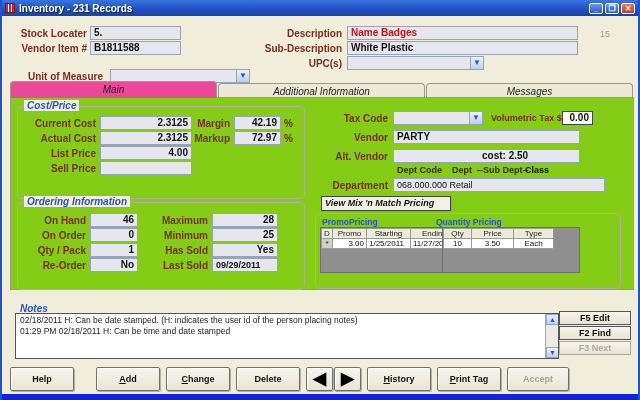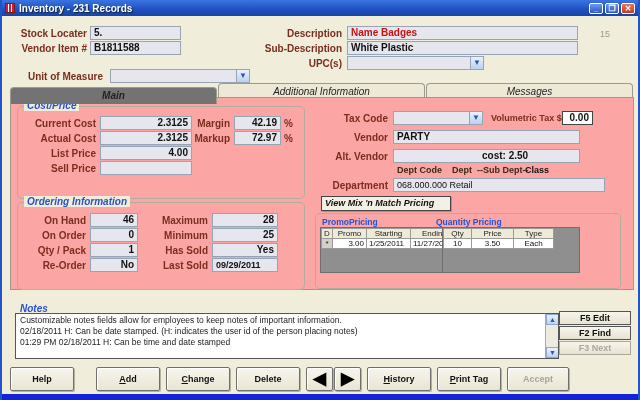--- a/index.html
+++ b/index.html
@@ -22,22 +22,22 @@
   .lbl{position:absolute;color:#7A2E1D;font-weight:bold;font-size:10px;text-align:right;white-space:nowrap;}
   .fld{position:absolute;background:#E6E6EF;border:1px solid #96A4B4;height:14px;
        font-size:10px;font-weight:bold;color:#111;padding:0 3px;line-height:12px;white-space:pre;overflow:hidden;}
   .fld.right{text-align:right;}
   .dda{position:absolute;right:0;top:0;width:13px;height:12px;background:linear-gradient(180deg,#EAF1FC,#BBD0F2);
        border-left:1px solid #96A4B4;color:#2B57B0;font-size:8px;line-height:11px;text-align:center;}
   .sect{position:absolute;color:#2A52CC;font-weight:bold;font-style:italic;font-size:10px;background:#F0EDDB;padding:0 3px;white-space:nowrap;}
   .grp{position:absolute;border:1px solid #B2AE9E;border-radius:5px;}
   .tab{position:absolute;top:83px;height:15px;background:#EDE9D6;border:1px solid #9C9A8C;border-bottom:none;
        border-radius:4px 4px 0 0;font-style:italic;font-size:10px;text-align:center;line-height:15px;color:#222;}
-  .tab.active{top:87px;height:17px;font-weight:bold;background:#737373;z-index:3;}
-  .tabpanel{position:absolute;left:8px;top:97px;width:624px;height:193px;border:1px solid #9C9A8C;background:#fca5a5;}
+  .tab.active{top:81px;height:17px;font-weight:normal;background:#ec4899;z-index:3;}
+  .tabpanel{position:absolute;left:8px;top:97px;width:624px;height:193px;border:1px solid #9C9A8C;background:#84cc16;}
   
   .gridbox{position:absolute;background:#8F8F8F;border:1px solid #6F6F6F;}
   table.grid{border-collapse:collapse;font-size:8px;}
   table.grid th{background:#EDEAD8;border:1px solid #9A9A9A;font-weight:normal;padding:0 2px;height:10px;color:#222;}
   table.grid td{background:#fff;border:1px solid #9A9A9A;padding:0 2px;height:10px;color:#111;}
   table.grid td.rowhdr{background:#D4D0C8;text-align:center;}
   .ptitle{position:absolute;color:#2A52CC;font-weight:bold;font-size:8.5px;white-space:nowrap;}
   
   .notesbox{position:absolute;left:13px;top:313px;width:544px;height:46px;background:#fff;border:1px solid #555;
             font-size:8.5px;line-height:11px;padding:1px 16px 1px 4px;color:#222;overflow:hidden;}
@@ -202,21 +202,20 @@
             <td style="text-align:center;">Each</td>
           </tr>
         </tbody>
           </table>
       </div>
     </div>
   </div>
 
   <div class="sect" style="left:15px;top:303px;background:transparent;">Notes</div>
   <div class="notesbox">
-    <div>Customizable notes fields allow for employees to keep notes of important information.</div>
     <div>02/18/2011 H: Can be date stamped. (H: indicates the user id of the person placing notes)</div>
     <div>01:29 PM 02/18/2011 H: Can be time and date stamped</div>
     <div class="scroll">
       <div class="sarrow" style="top:0;">▲</div>
       <div class="sarrow" style="bottom:0;">▼</div>
     </div>
   </div>
 
   <div class="sbtn" style="top:311px;">F5 Edit</div>
   <div class="sbtn" style="top:326px;">F2 Find</div>

